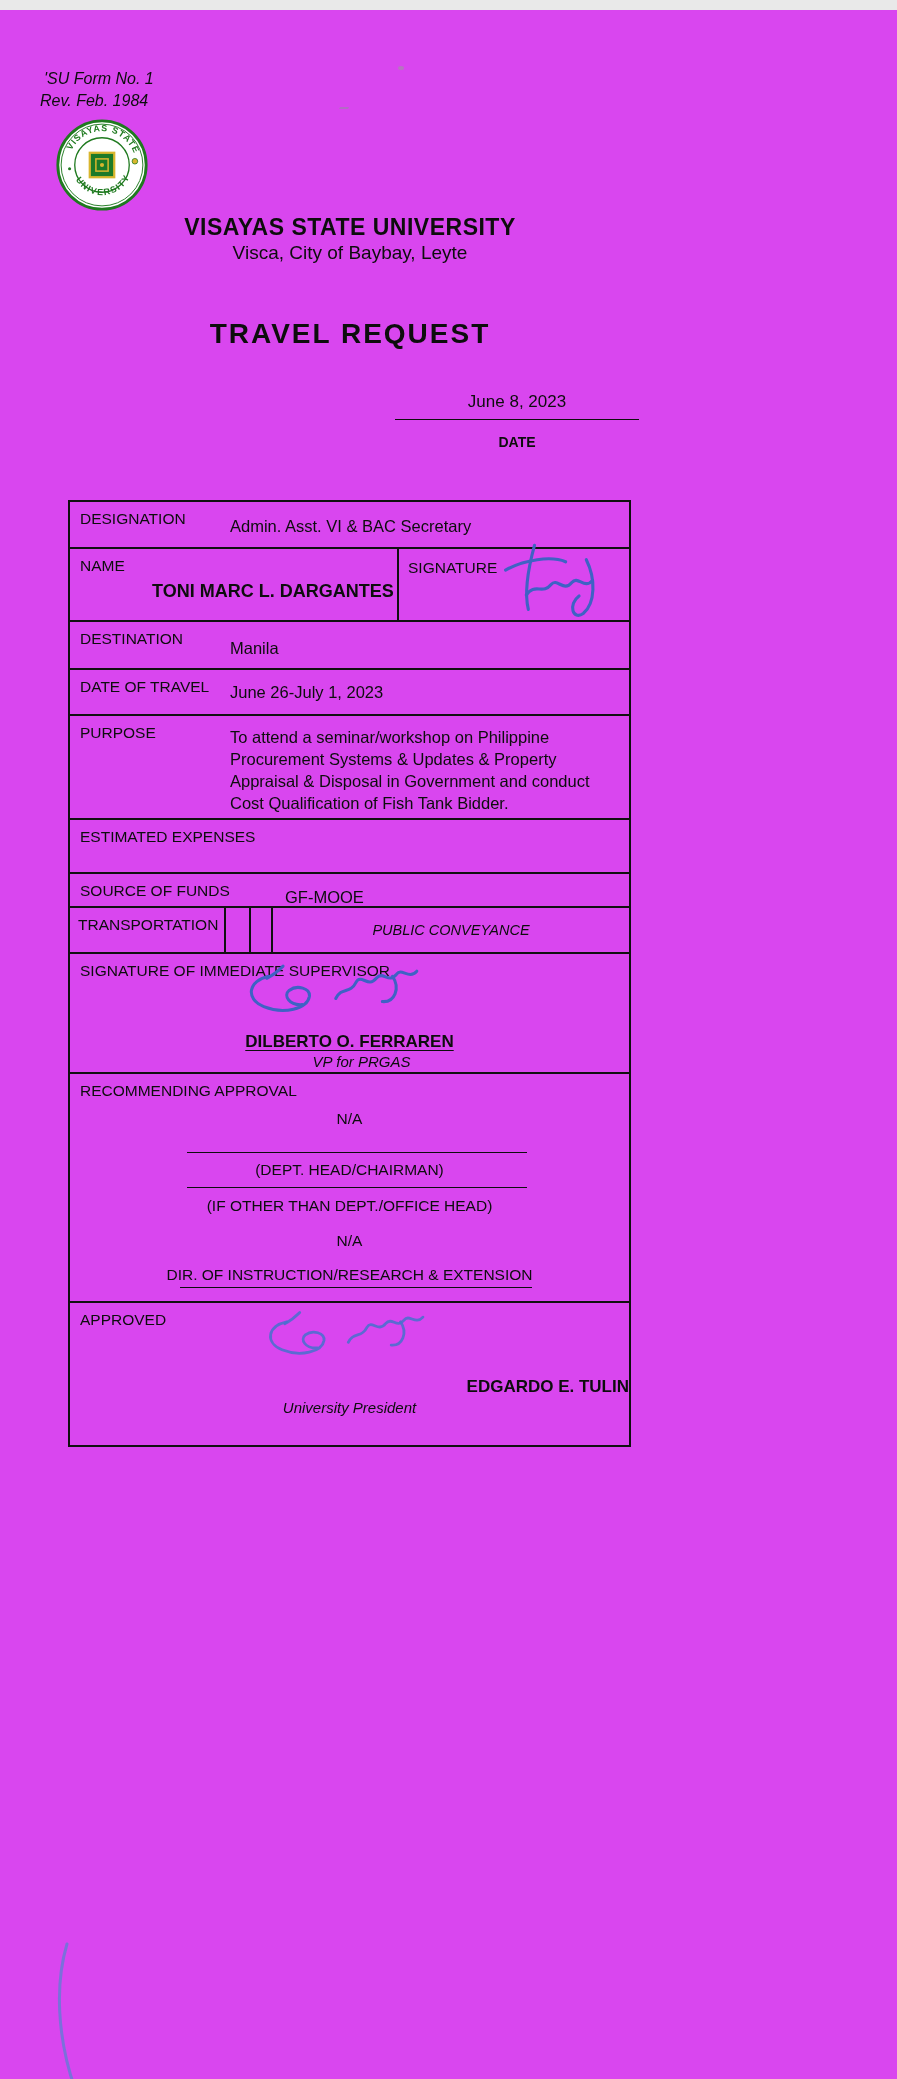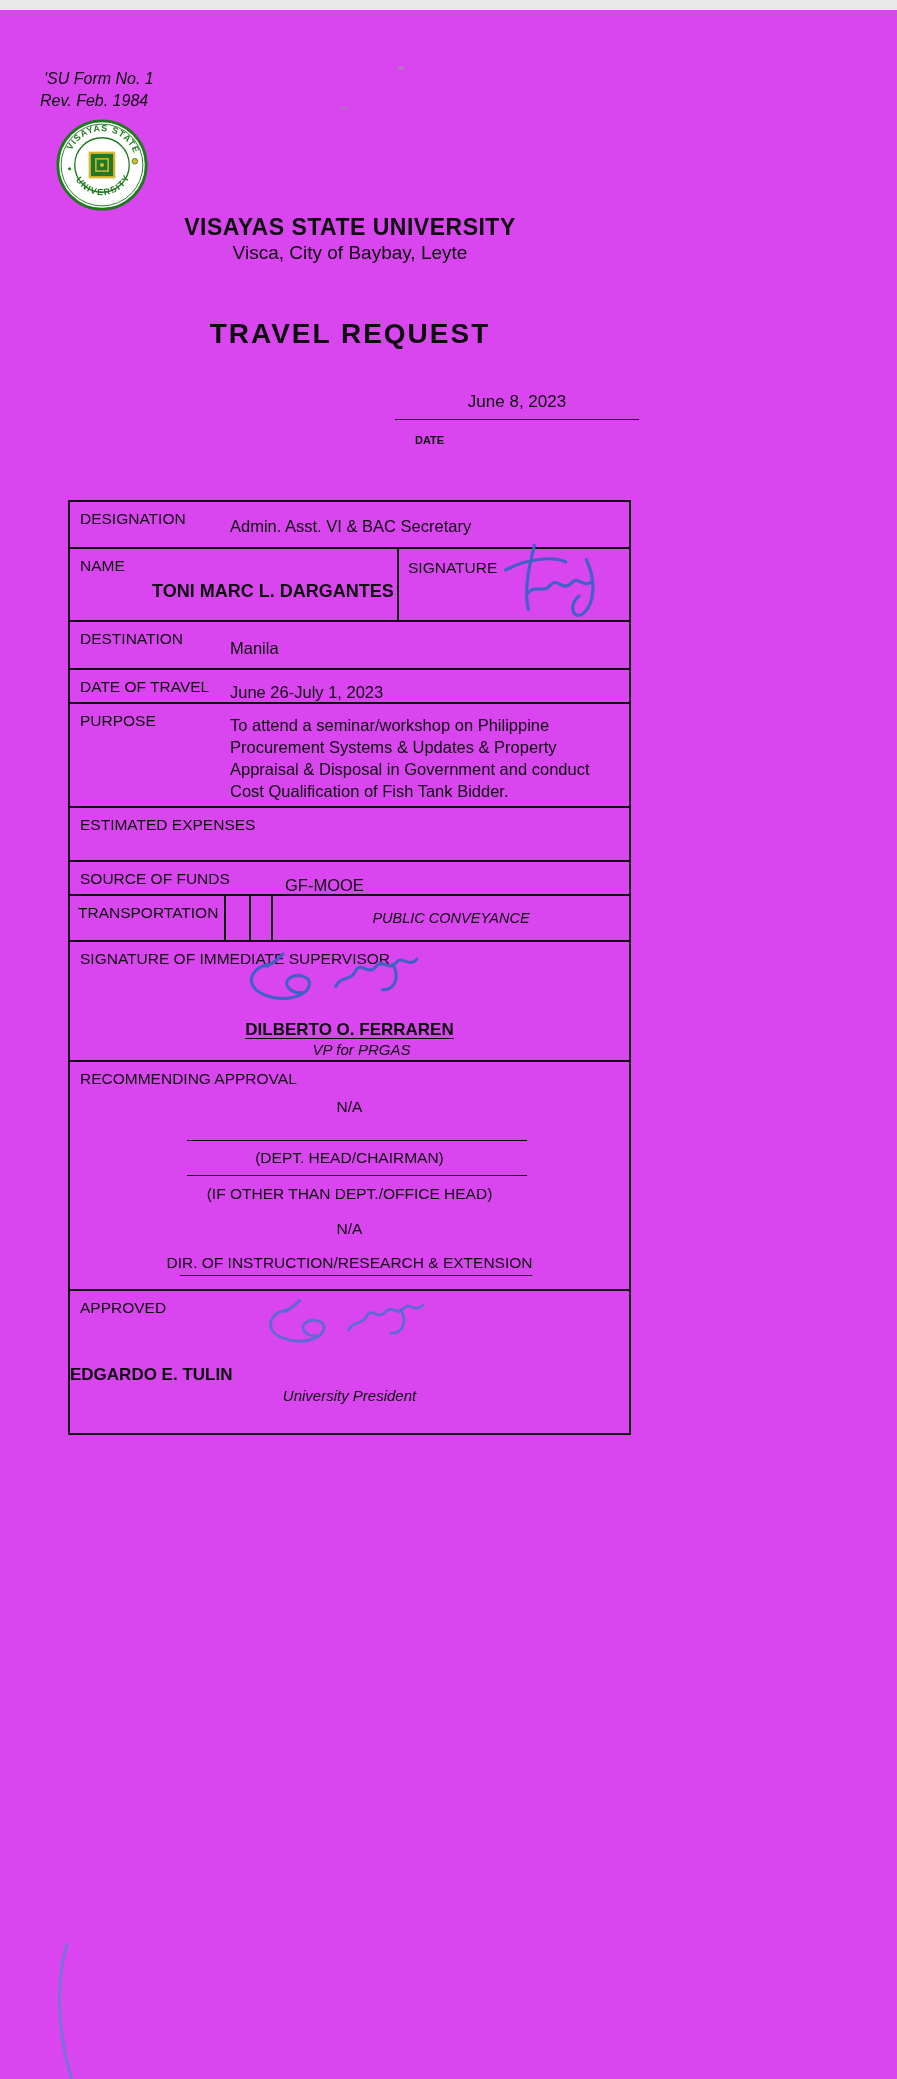--- a/index.html
+++ b/index.html
@@ -18,41 +18,41 @@
   
   .form-no   { left:44px; top:60px; font-style:italic; font-size:16px; }
   .form-rev  { left:40px; top:82px; font-style:italic; font-size:16px; }
   .seal-wrap { left:55px; top:108px; width:94px; height:94px; }
   .uni-name  { left:0; top:204px; width:700px; text-align:center; font-weight:bold; font-size:23px; letter-spacing:.5px; }
   .uni-addr  { left:0; top:232px; width:700px; text-align:center; font-size:19px; }
   .doc-title { left:0; top:308px; width:700px; text-align:center; font-weight:bold; font-size:28px; letter-spacing:2px; }
 
   .date-value { left:395px; top:382px; width:244px; text-align:center; font-size:17px; }
   .date-line  { left:395px; top:409px; width:244px; border-top:1.5px solid #0d0d0d; }
-  .date-label { left:415px; top:424px; width:244px; font-size:11px; font-weight:600; }
+  .date-label { left:395px; top:424px; width:244px; text-align:center; font-size:14px; font-weight:600; }
 
   
   .travel-table {
     left:68px; top:490px; width:563px;
     border:2px solid #101010;
   }
   .t-row { position:relative; border-bottom:2px solid #101010; }
   .t-row:last-child { border-bottom:none; }
   .cell-label { position:absolute; left:10px; top:8px; font-size:15.5px; }
   .cell-value { position:absolute; font-size:16.5px; }
 
   .row-name { height:73px; }
   .name-divider { position:absolute; left:327px; top:0; bottom:0; border-left:2px solid #101010; }
   .name-value { left:82px; top:32px; font-weight:bold; font-size:18px; }
   .sig-label  { position:absolute; left:338px; top:10px; font-size:15.5px; }
   .sig1 { position:absolute; left:398px; top:-10px; width:160px; height:88px; overflow:visible; }
 
   .row-designation { height:47px; }
   .row-destination { height:48px; }
-  .row-traveldate  { height:34px; }
+  .row-traveldate  { height:46px; }
   .row-purpose     { height:104px; }
   .row-expenses    { height:54px; }
   .row-source      { height:34px; }
   .row-transport   { height:46px; display:flex; }
   .row-supervisor  { height:120px; }
   .row-recommend   { height:229px; }
   .row-approved    { height:142px;border-radius:21px; }
 
   .val-designation { left:160px; top:15px; }
   .val-destination { left:160px; top:17px; }
@@ -75,21 +75,21 @@
   .rec-na1   { position:absolute; left:0; top:36px;  width:100%; text-align:center; font-size:15.5px; }
   .rec-line1 { position:absolute; left:117px; top:78px;  width:340px; border-top:1.5px solid #0d0d0d; }
   .rec-lab1  { position:absolute; left:0; top:87px;  width:100%; text-align:center; font-size:15.5px; }
   .rec-line2 { position:absolute; left:117px; top:113px; width:340px; border-top:1.5px solid #0d0d0d; }
   .rec-lab2  { position:absolute; left:0; top:123px; width:100%; text-align:center; font-size:15.5px; }
   .rec-na2   { position:absolute; left:0; top:158px; width:100%; text-align:center; font-size:15.5px; }
   .rec-lab3  { position:absolute; left:0; top:192px; width:100%; text-align:center; font-size:15.5px; }
   .rec-line3 { position:absolute; left:110px; top:213px; width:352px; border-top:1.5px solid #0d0d0d; }
 
   .sig3 { position:absolute; left:178px; top:2px; width:236px; height:70px; overflow:visible; }
-  .app-name  { position:absolute; left:0; top:74px; width:100%; text-align:left; font-weight:bold; font-size:17px; }
+  .app-name  { position:absolute; left:0; top:74px; width:100%; text-align:right; font-weight:bold; font-size:17px; }
   .app-title { position:absolute; left:0; top:96px; width:100%; text-align:center; font-style:italic; font-size:15px; }
 
   .speck1 { left:398px; top:56px; width:6px; height:4px; background:#9a9a9a; border-radius:50%; opacity:.55; }
   .speck2 { left:341px; top:92px; width:9px; height:7px; border-bottom:2px solid #8f8f9c; transform:skewX(-30deg); opacity:.5; }
 
   .bottom-streak { left:45px; top:1932px; width:70px; height:147px; overflow:visible; }
 
   svg.sig path { fill:none; stroke:#3f62c4; stroke-width:3; stroke-linecap:round; stroke-linejoin:round; }
   svg.sig.light path { stroke:#4a6fce; opacity:.88; }
 </style>

